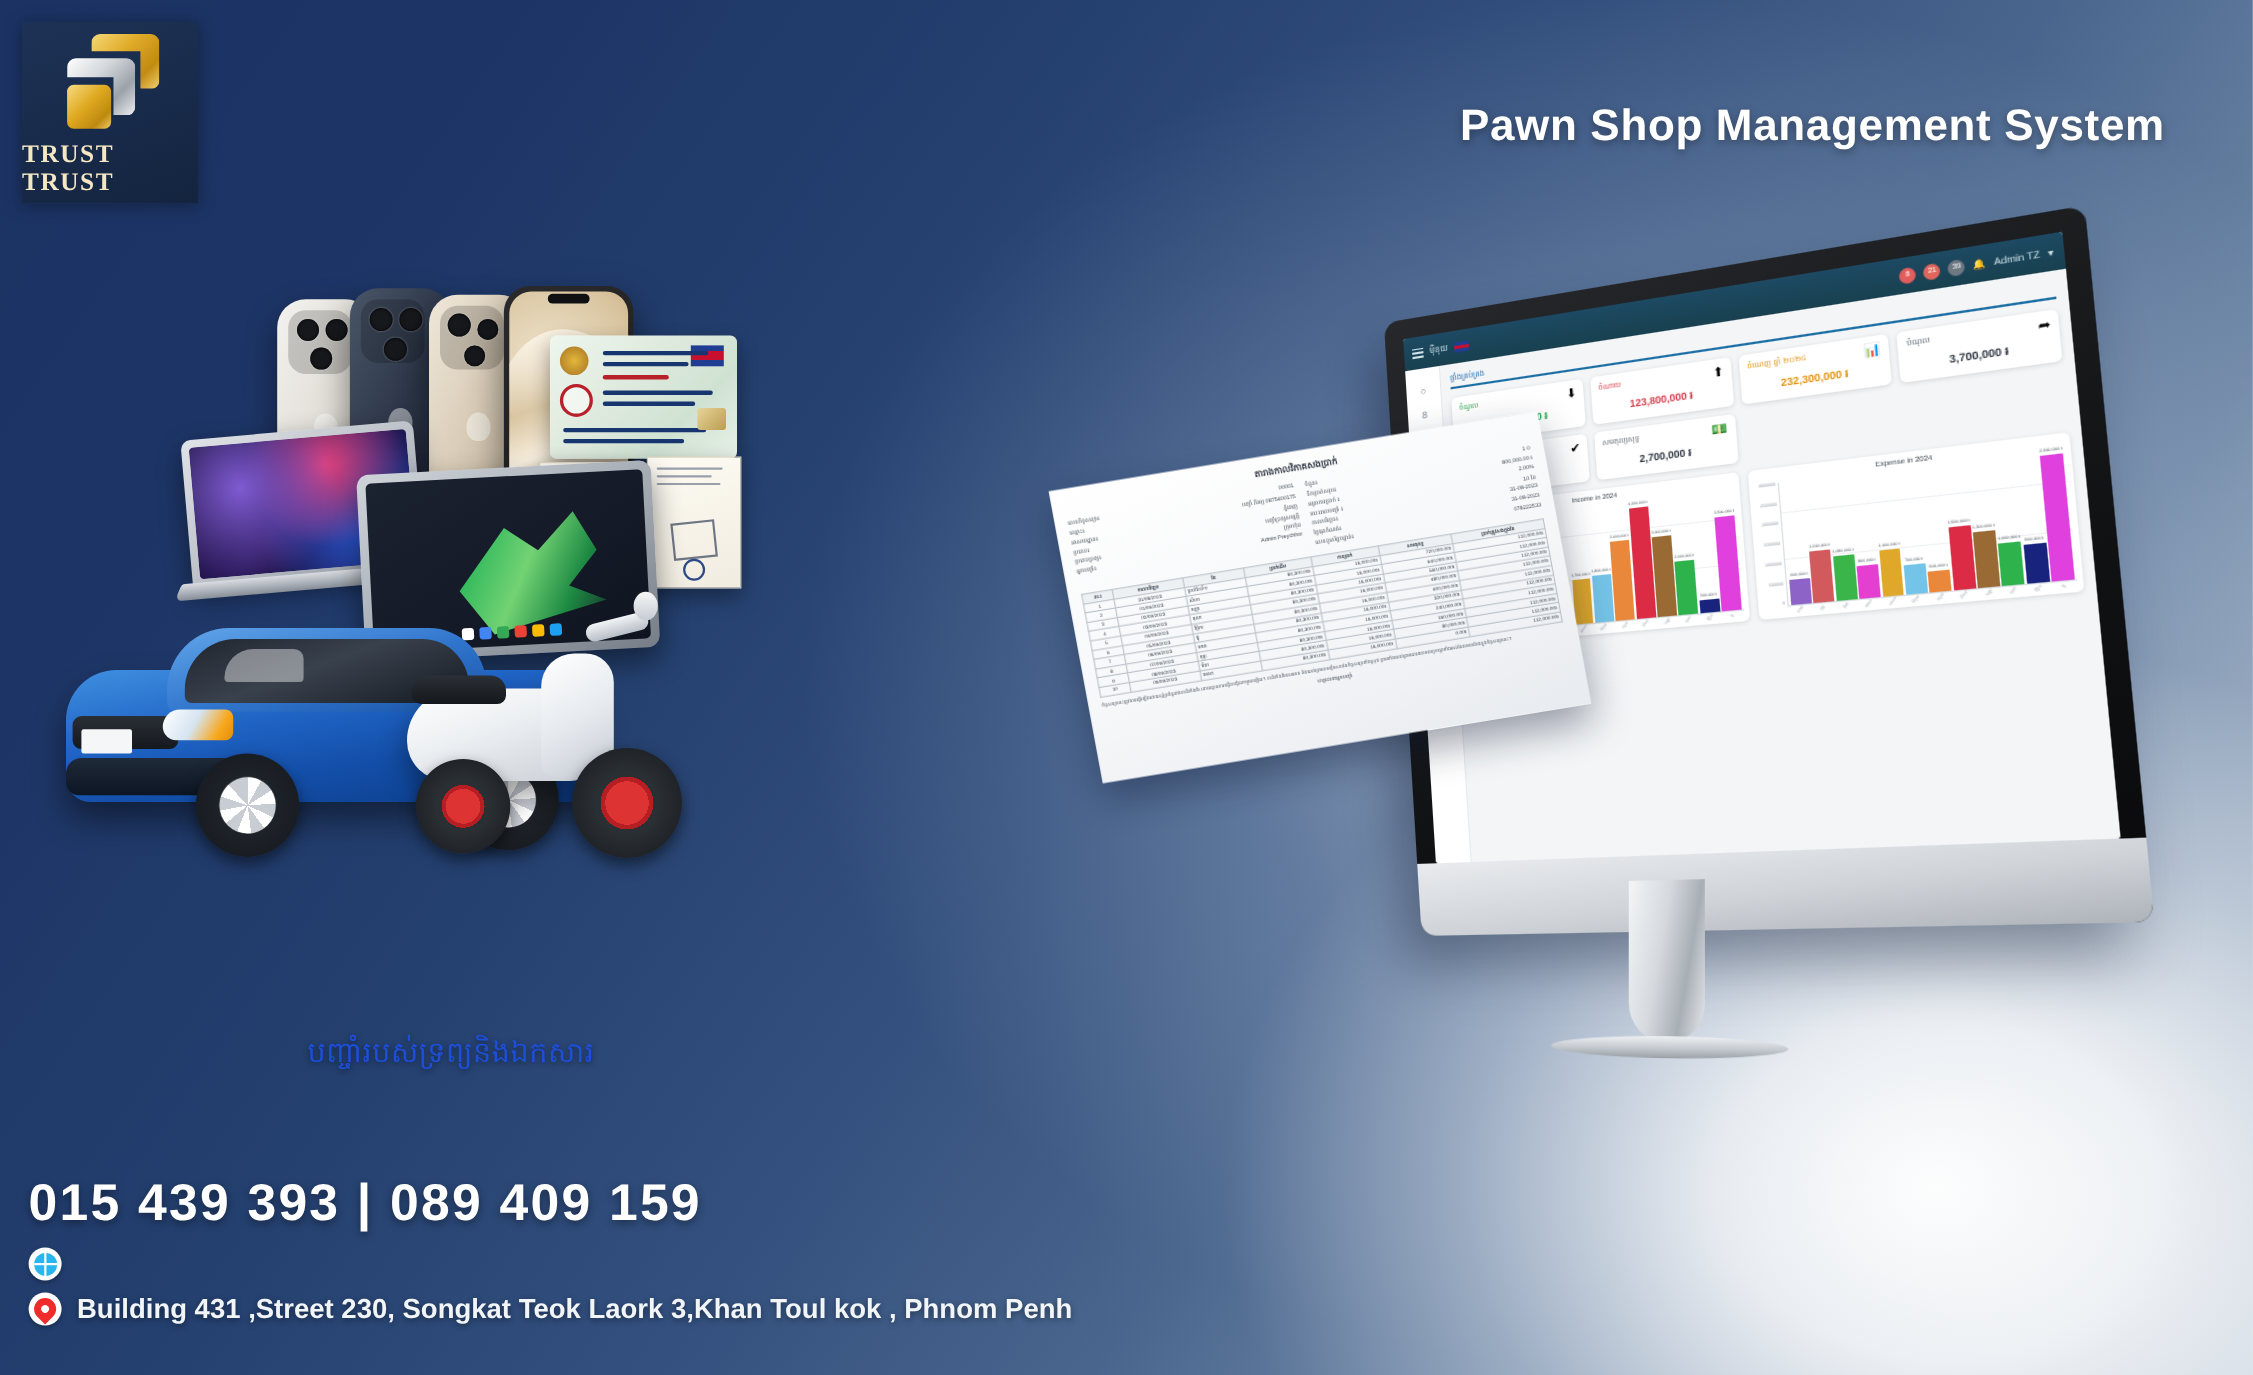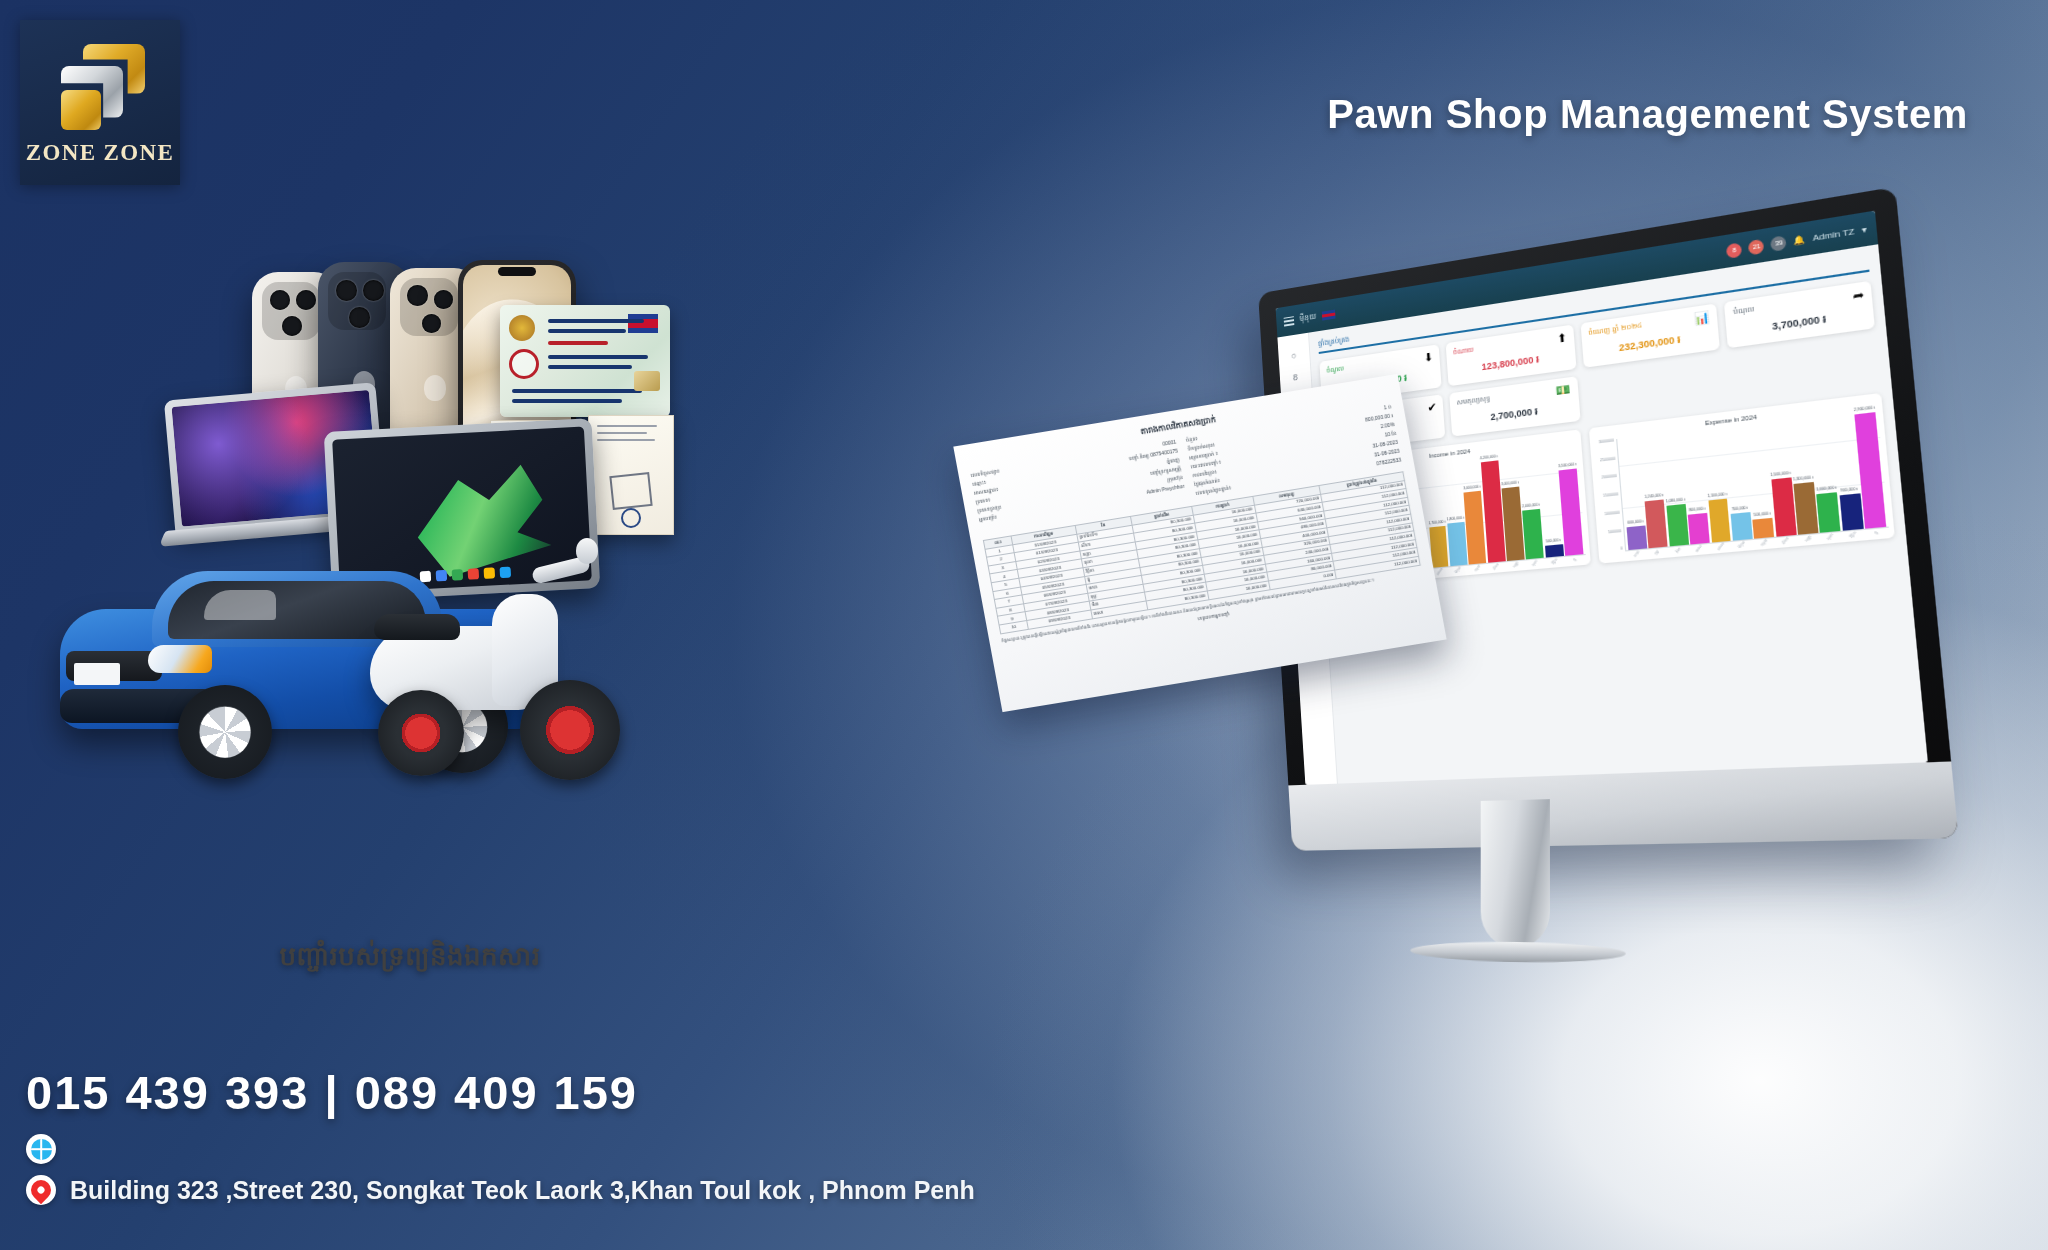--- a/index.html
+++ b/index.html
@@ -278,23 +278,22 @@
   }
   #scooter .wheelr {
     position:absolute; left:18px; top:130px; width:86px; height:86px;
     border-radius:50%;
     background:radial-gradient(circle, #d33 0 26%, #b51f24 26% 32%, #2a2f34 32% 40%, #16191d 100%);
     box-shadow:0 6px 14px rgba(0,0,0,0.5);
   }
 
   #collage-caption {
     position:absolute; left:0; top:690px; width:700px; text-align:center;
-    color:#404040; font-size:26px; letter-spacing:0.5px;
+    color:#1d4ed8; font-size:26px; letter-spacing:0.5px;
     text-shadow:0 2px 6px rgba(0,0,0,0.45);
-    font-weight:bold;
   }
 
   
   #monitor { left:1275px; top:288px; width:600px; height:560px; }
   #monitor-bezel {
     position:absolute; inset:0;
     transform:perspective(1500px) rotateY(-22deg) rotateX(3deg) rotateZ(-5deg);
     transform-origin:left center;
     background:linear-gradient(160deg,#26282b 0%,#111214 60%,#0a0a0b 100%);
     border-radius:14px; padding:18px 18px 64px 18px;
@@ -423,21 +422,21 @@
 </style>
 </head>
 <body>
 
 <div class="layer" id="logo-box">
   <div id="logo-mark">
     <span class="chev chev-gold-top"></span>
     <span class="chev chev-silver"></span>
     <span class="chev chev-gold-sq"></span>
   </div>
-  <div id="logo-text">ZONE ZONE</div>
+  <div id="logo-text">TRUST TRUST</div>
 </div>
 
 <div class="layer" id="headings">
   <div id="title-en">Pawn Shop Management System</div>
 </div>
 
 <div class="layer" id="collage">
 
   <div class="phone" id="phone1">
     <span class="cam"></span>
@@ -931,15 +930,15 @@
   <div id="phones">015 439 393  |  089 409 159</div>
   <div class="c-row">
     <span class="c-ico globe">
         <span class="g"></span>
       </span>
   </div>
   <div class="c-row">
     <span class="c-ico pin">
         <span class="p"></span>
       </span>
-    <span class="c-txt">Building 323 ,Street 230, Songkat Teok Laork 3,Khan Toul kok , Phnom Penh</span>
+    <span class="c-txt">Building 431 ,Street 230, Songkat Teok Laork 3,Khan Toul kok , Phnom Penh</span>
   </div>
 </div>
 
 </body></html>

